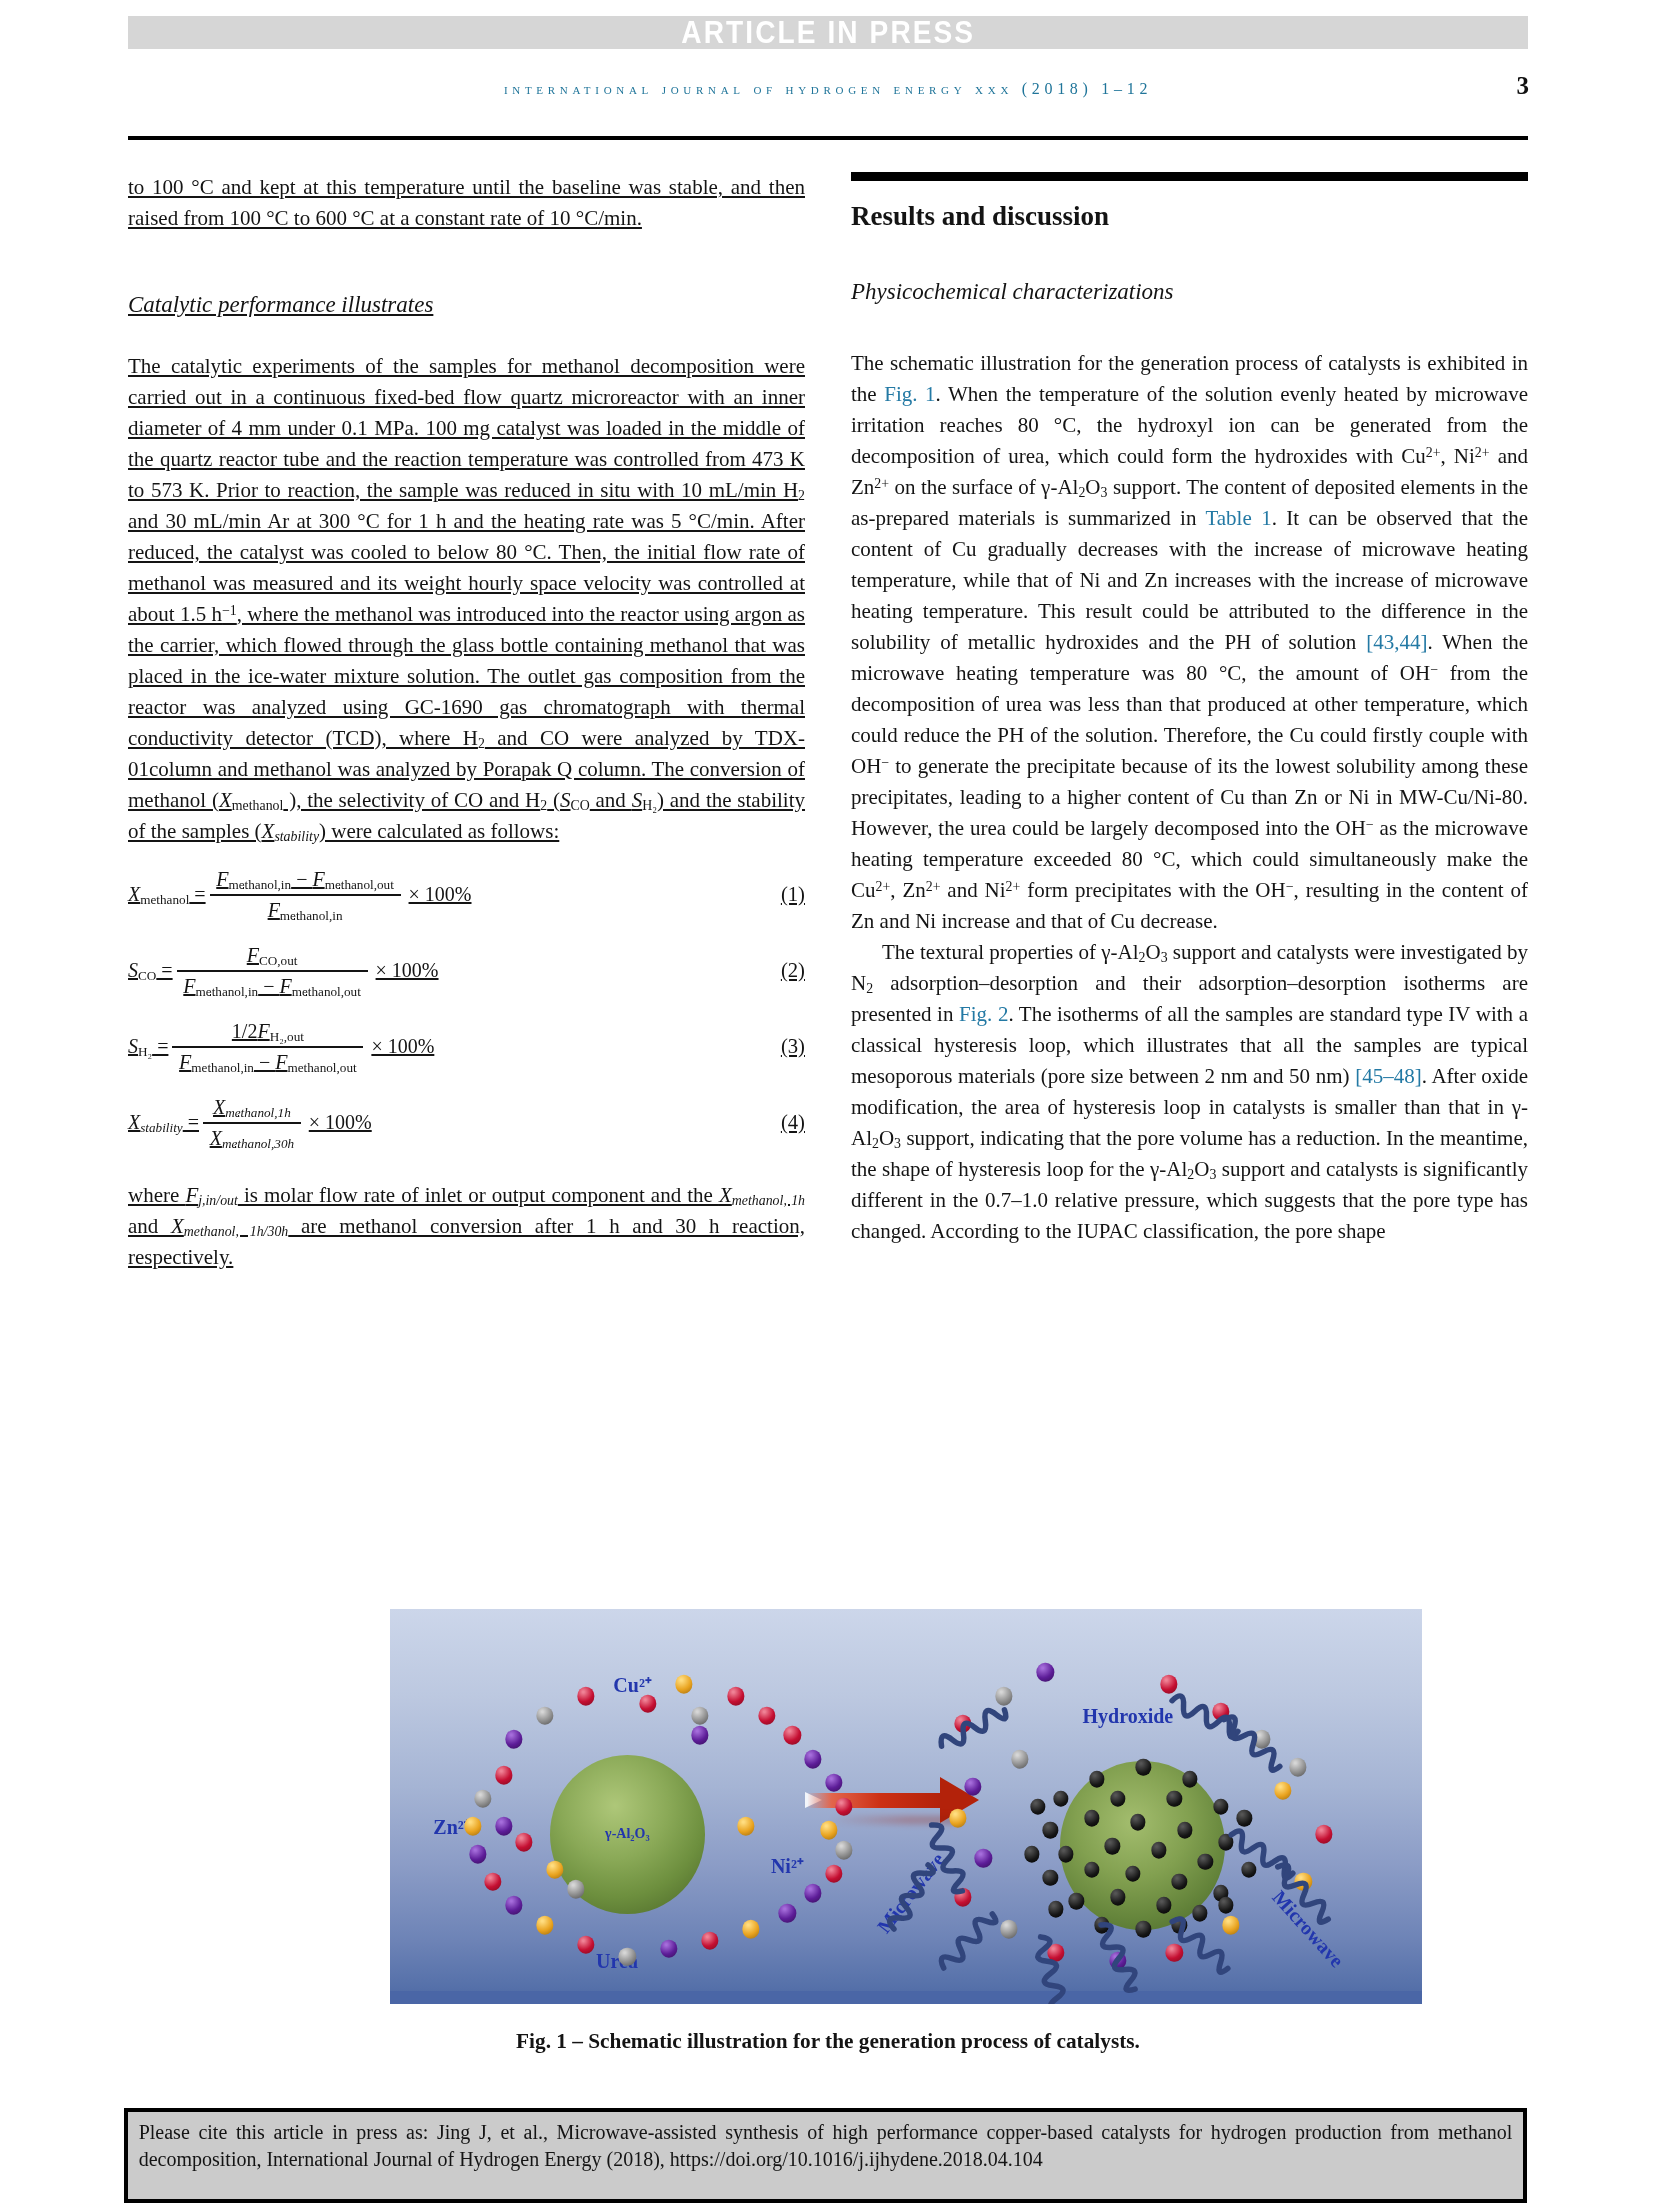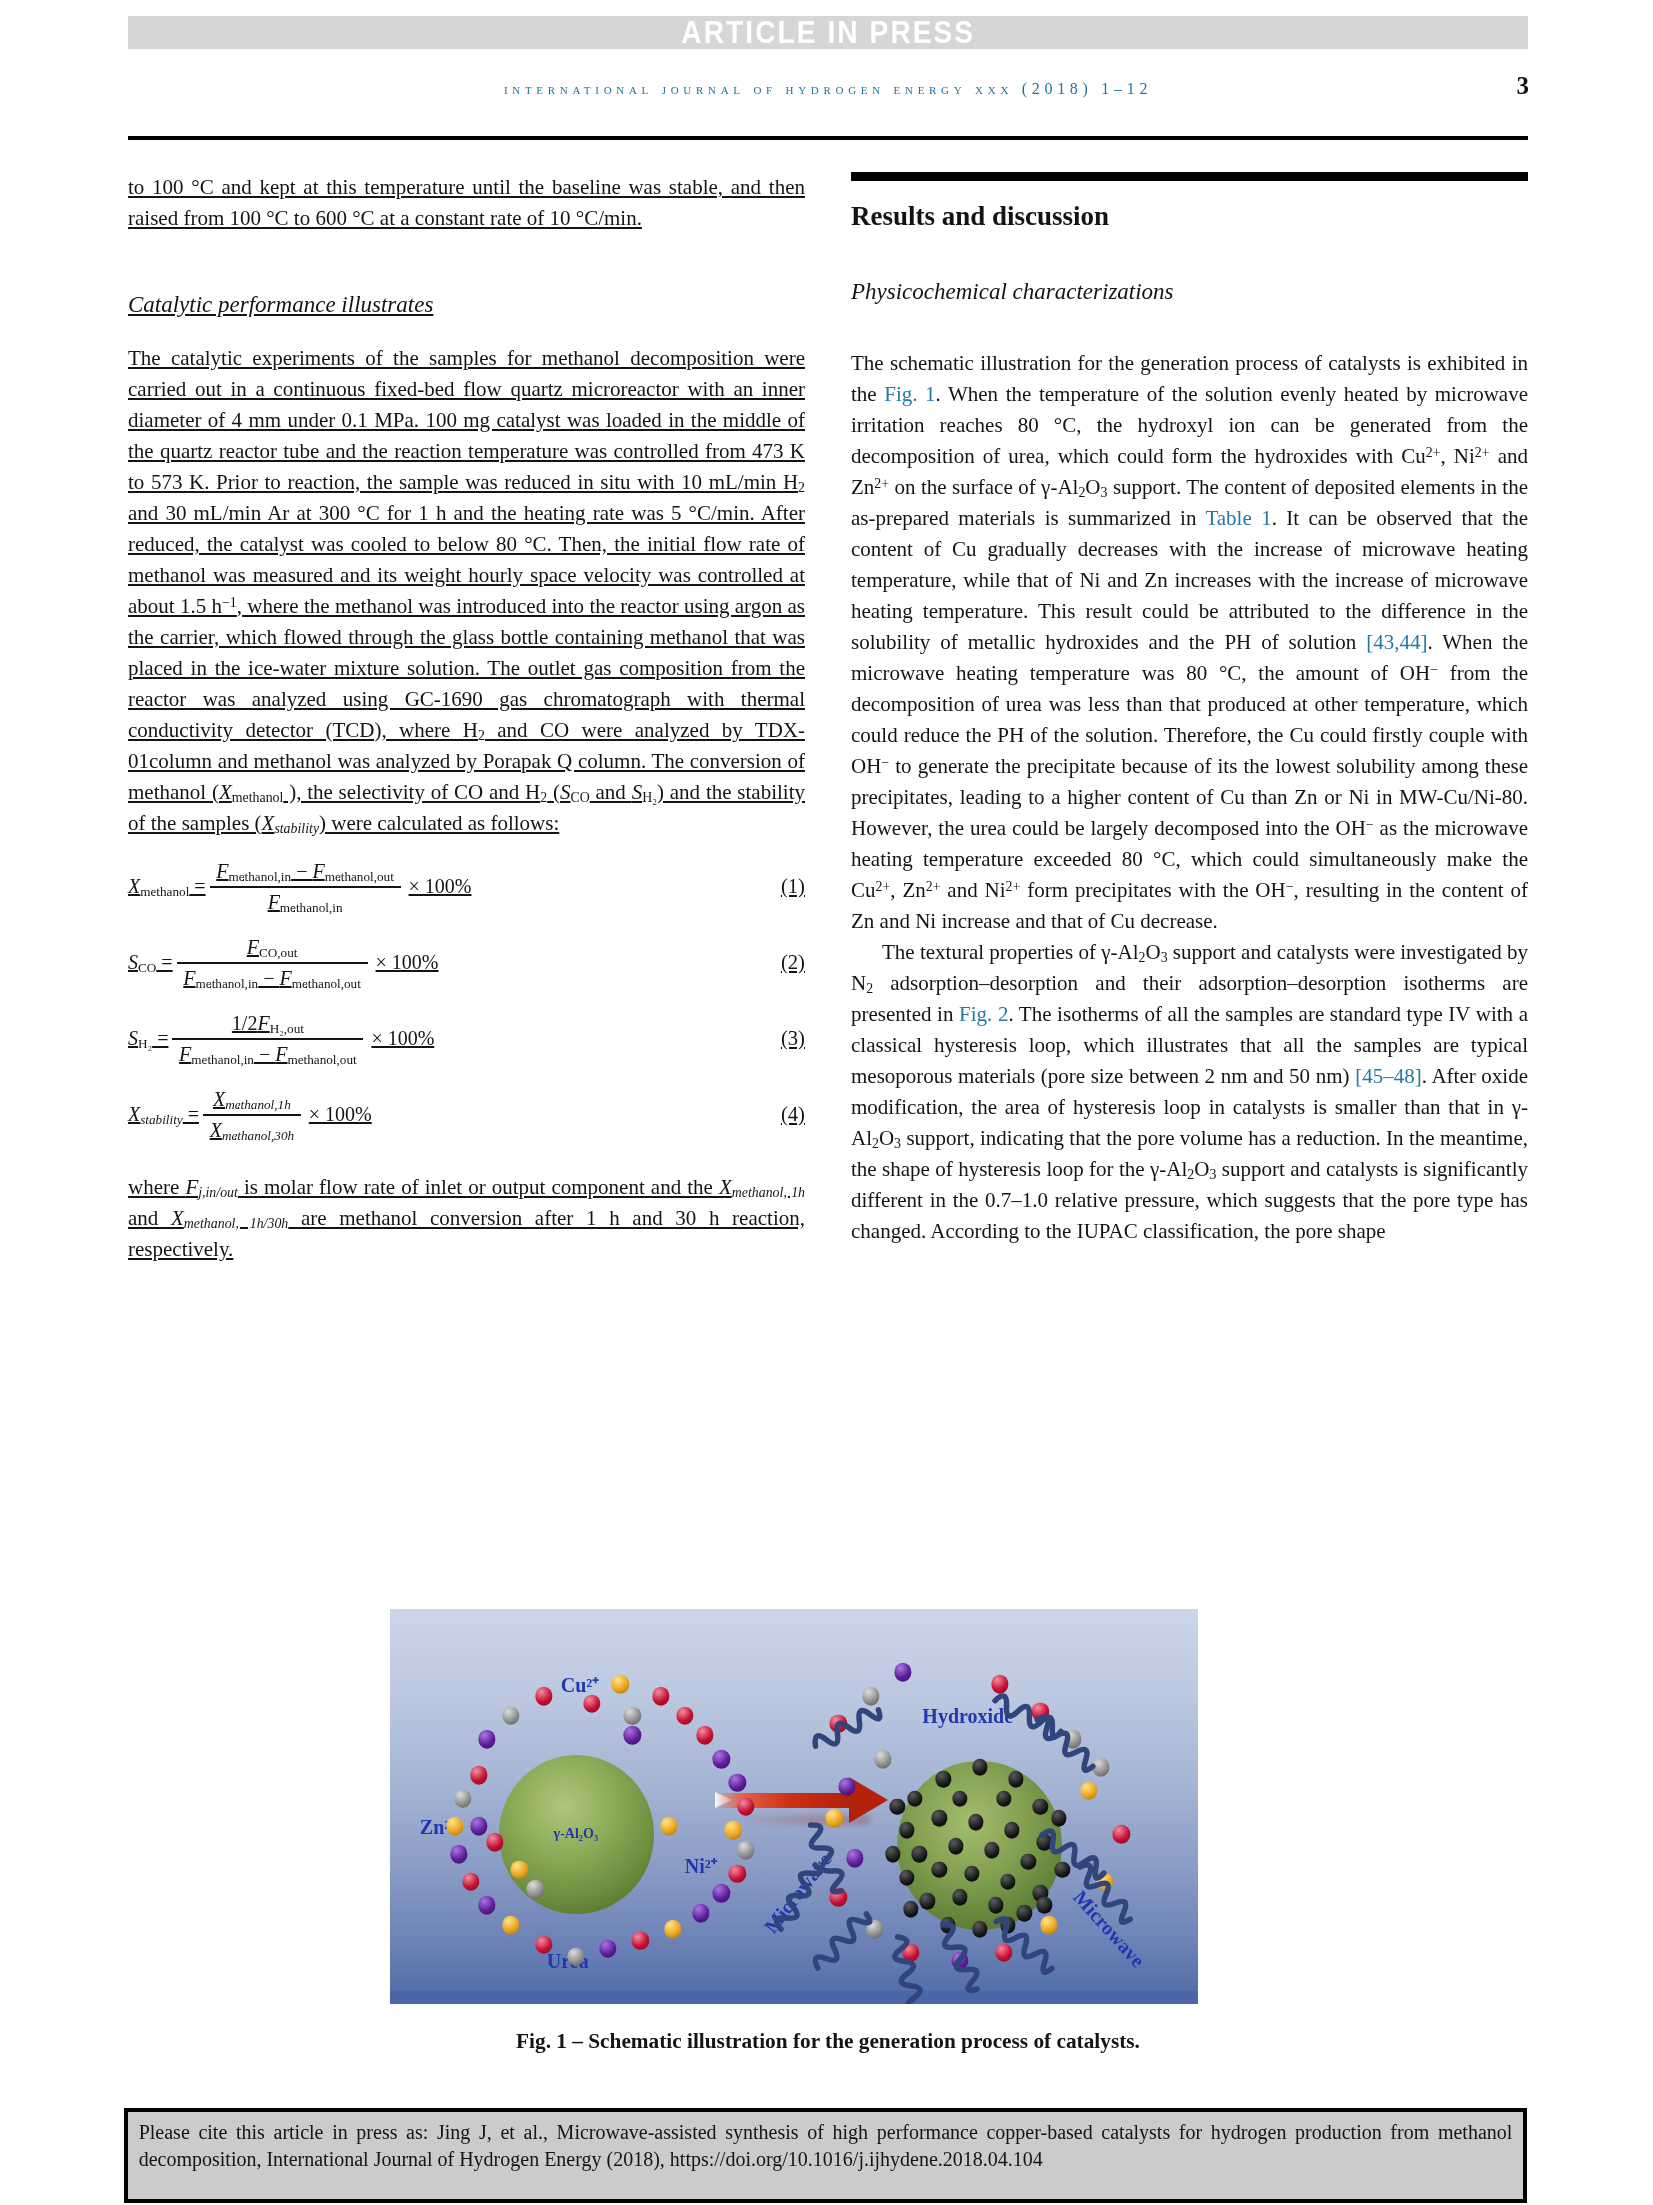--- a/index.html
+++ b/index.html
@@ -22,39 +22,39 @@
   .col-left{left:128px;text-decoration:underline;}
   .col-right{left:851px;}
   .col p{margin:0;}
   .blackbar{height:9.3px;background:#000;margin-bottom:18.7px;}
   .rhead{font-size:27px;font-weight:bold;margin:4px 0 0;line-height:1.25;text-align:left;}
   .subhead{font-size:23px;font-style:italic;font-weight:normal;margin:44px 0 0;line-height:1.2;text-align:left;}
   .col-right .para1{margin-top:43px;}
   .para-indent{text-indent:31px;}
   .col-left .lead{margin-top:0;}
   .col-left .subhead{margin-top:57px;}
-  .col-left .para2{margin-top:24px;}
+  .col-left .para2{margin-top:32px;}
   .col-left .para3{margin-top:29px;}
 
   sub{font-size:66%;vertical-align:-0.25em;line-height:0;}
   sup{font-size:66%;vertical-align:0.45em;line-height:0;}
   .it{font-style:italic;}
   .lnk{color:#2379a4;}
 
   
   .eq{display:flex;align-items:center;margin:20px 0;font-size:20px;line-height:1.25;text-align:left;}
   .eq-lhs{white-space:nowrap;}
   .frac{display:inline-flex;flex-direction:column;text-align:center;margin:0 8px 0 4px;}
   .frac .num{display:block;border-bottom:2px solid #141414;padding:0 6.7px 2px;}
   .frac .den{display:block;padding:2px 6.7px 0;}
   .eq-tail{white-space:nowrap;}
   .eq-no{margin-left:auto;font-size:20.7px;}
 
   
-  .figbox{position:absolute;left:390px;top:1609px;width:808px;height:395px;overflow:hidden;
+  .figbox{position:absolute;left:390px;top:1609px;width:1032px;height:395px;overflow:hidden;
           background:linear-gradient(180deg,#ccd6ea 0%,#bcc8e0 22%,#a5b4d4 45%,#8b9cc6 65%,#6d83b6 84%,#5570a9 96%,#4c66a2 100%);}
   .figstrip{position:absolute;left:0;bottom:0;width:100%;height:13.3px;background:#4a66a6;}
   .sphere{position:absolute;border-radius:50%;}
   .sphere-left{left:calc(23% - 77px);top:calc(57% - 79px);width:155px;height:159px;
        background:radial-gradient(circle at 42% 32%,#aec779 0%,#8aa957 38%,#6d8f3e 65%,#53712e 88%,#47622a 100%);}
   .sphere-right{left:calc(73% - 83px);top:calc(60% - 85px);width:165px;height:169px;
        background:radial-gradient(circle at 44% 36%,#a3bd6e 0%,#82a050 40%,#63833a 70%,#4c6a2c 92%,#425d26 100%);}
   .dot{position:absolute;width:17.3px;height:18.7px;border-radius:50%;transform:translate(-50%,-50%);}
   .dot-r{background:radial-gradient(circle at 35% 28%,#ef8295 5%,#c50f32 55%,#7c0a1f 100%);}
   .dot-p{background:radial-gradient(circle at 35% 28%,#a56ddb 5%,#5d1d98 55%,#350e58 100%);}

